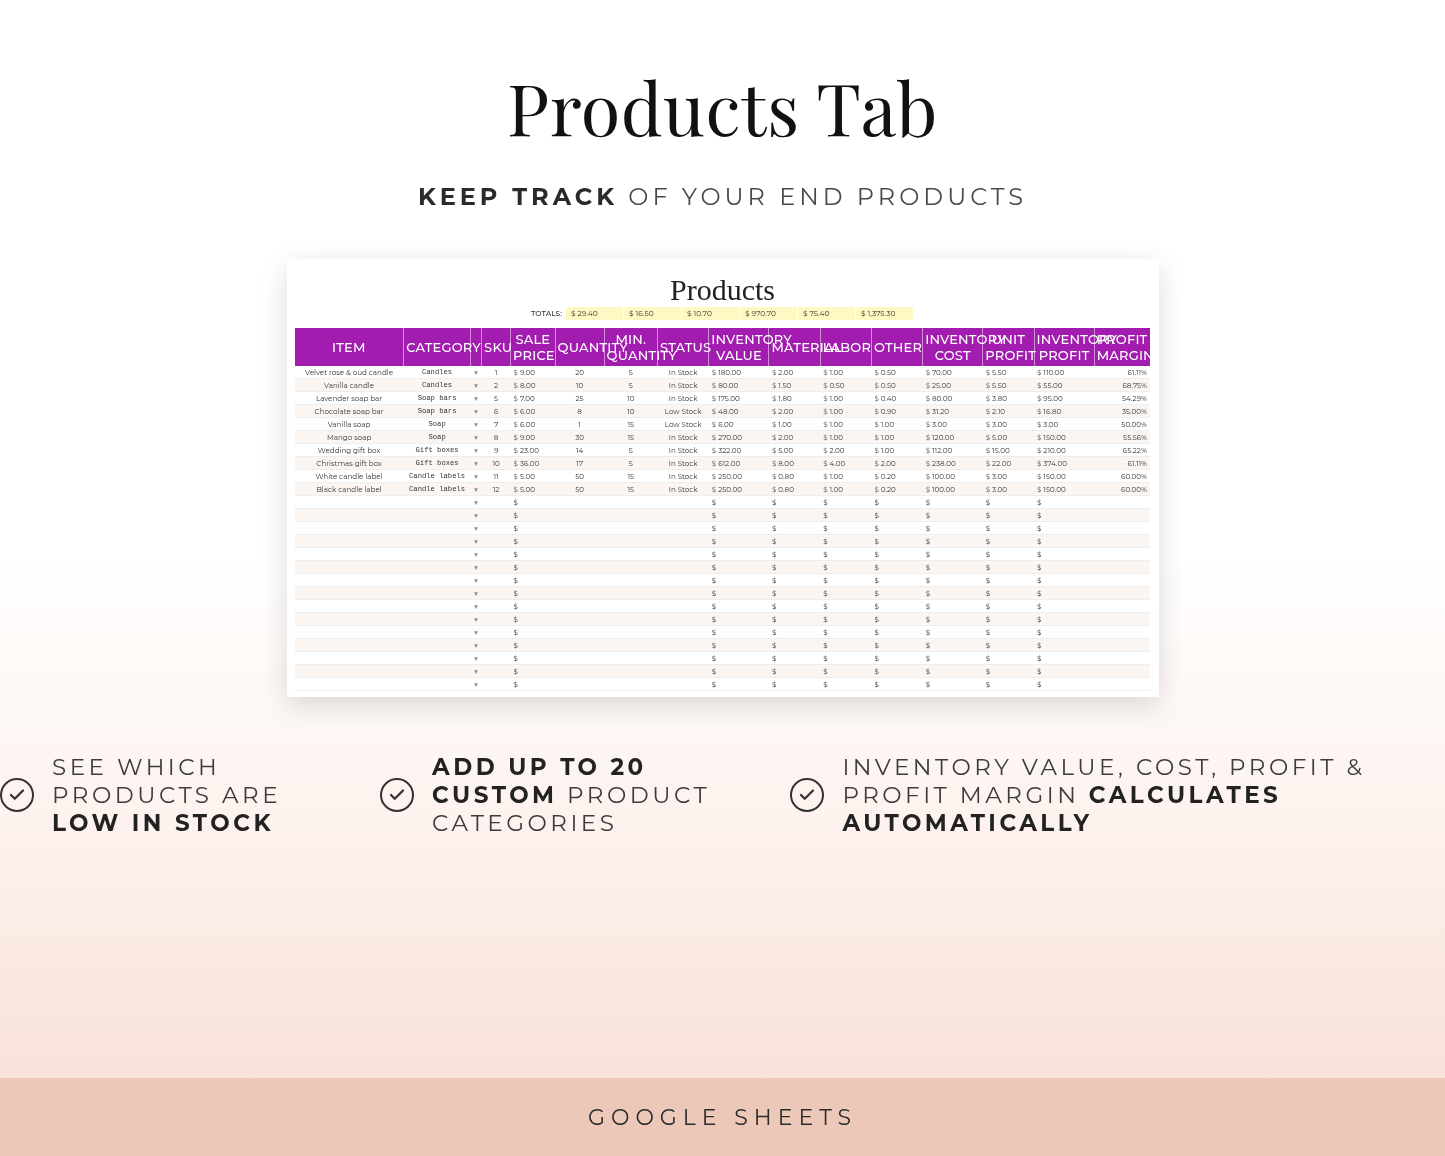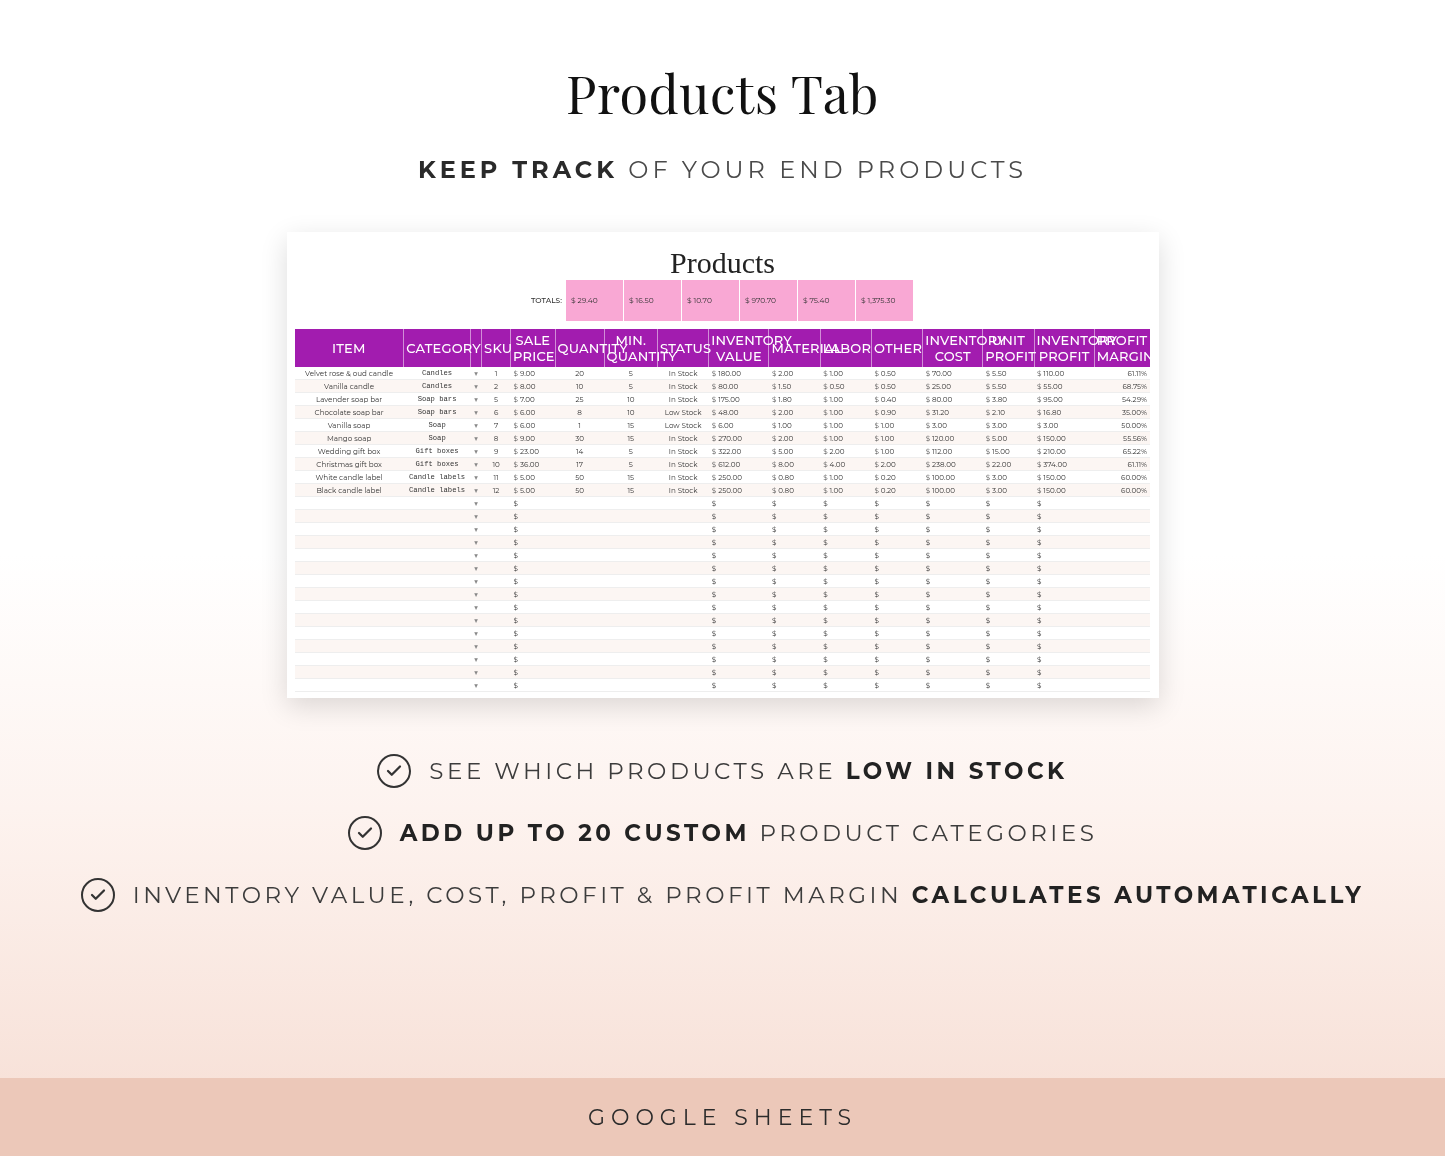--- a/index.html
+++ b/index.html
@@ -7,21 +7,21 @@
   body {
     font-family: "Montserrat", "Helvetica Neue", Arial, sans-serif;
     background: linear-gradient(to bottom, #ffffff 0%, #ffffff 48%, #fdf3ef 70%, #f6ddd3 100%);
     color: #222;
   }
   .page { width: 1445px; height: 1156px; position: relative; }
 
   h1.title {
     font-family: "Didot", "Bodoni MT", "Playfair Display", Georgia, serif;
     font-weight: 400;
-    font-size: 52px;
+    font-size: 72px;
     text-align: center;
     padding-top: 58px;
     letter-spacing: 0.5px;
     color: #111;
   }
   .subtitle {
     text-align: center;
     font-size: 24px;
     letter-spacing: 4px;
     color: #4a4a4a;
@@ -50,22 +50,22 @@
   }
   .totals-strip {
     display: flex;
     align-items: center;
     gap: 0;
     font-size: 7.5px;
     color: #333;
   }
   .totals-strip .tot-label { margin-right: 4px; font-weight: 500; }
   .totals-strip .tot-cell {
-    background: #f9a8d4;
-    padding: 16px 0;
+    background: #fef9c3;
+    padding: 2px 0;
     width: 58px;
     text-align: left;
     padding-left: 5px;
     border-right: 1px solid #fff;
   }
 
   table.grid {
     border-collapse: collapse;
     width: 100%;
     table-layout: fixed;
@@ -102,21 +102,21 @@
   .col-stat   { width: 46px; text-align: center; }
   .col-mon    { width: 54px; }
   .col-mon2   { width: 46px; }
   .col-marg   { width: 50px; text-align: right; padding-right: 6px; }
 
   .money::before { content: "$  "; color: #555; }
 
   .features {
     margin-top: 56px;
     display: flex;
-    flex-direction: column;
+    flex-direction: row;
     align-items: center;
     gap: 28px;
   }
   .feature-row {
     display: flex;
     align-items: center;
     gap: 18px;
     font-size: 23px;
     letter-spacing: 3.5px;
     color: #3c3c3c;

